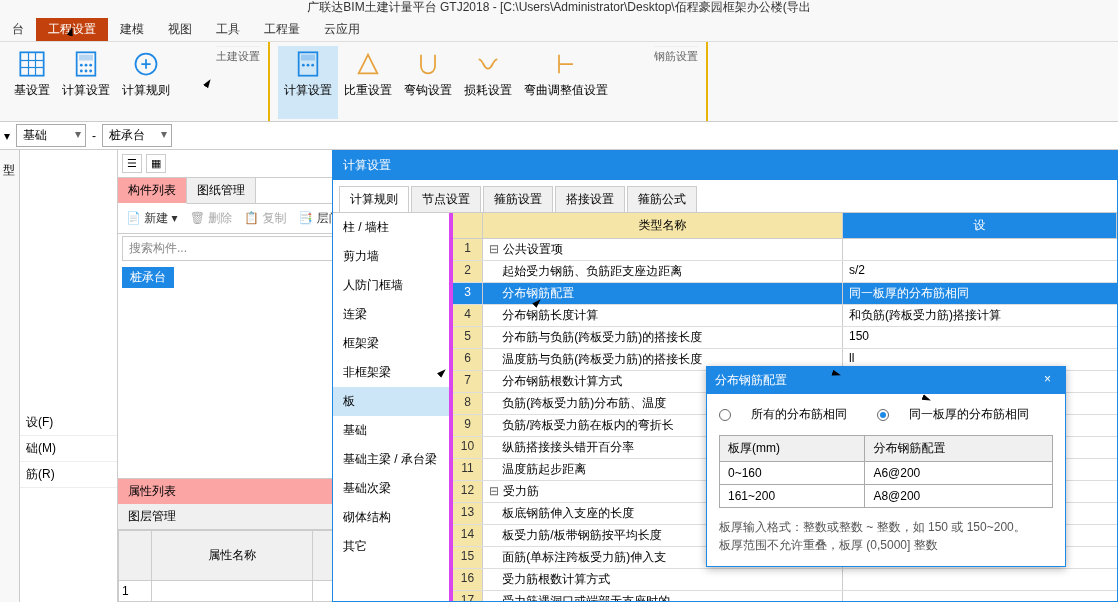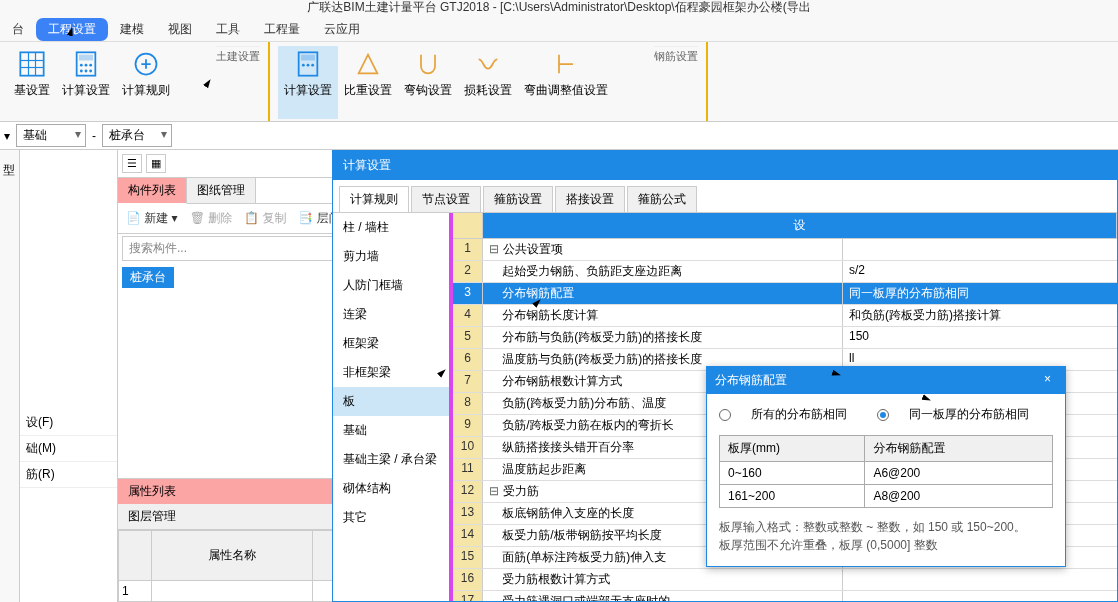--- a/index.html
+++ b/index.html
@@ -2,21 +2,21 @@
 <html><head>
 <meta charset="utf-8">
 <style>
 * { box-sizing: border-box; margin: 0; padding: 0; font-family: "Microsoft YaHei", sans-serif; font-size: 12px; }
 body { background: #fff; width: 1118px; height: 602px; overflow: hidden; position: relative; }
 
 .title-bar { height: 18px; background: #f8f8f8; text-align: center; line-height: 14px; color: #333; overflow: hidden; padding-top: 0; }
 
 .tabs { display: flex; background: #f8f8f8; border-bottom: 1px solid #ddd; height: 24px; }
 .tab { padding: 3px 12px; cursor: pointer; color: #333; }
-.tab.active { background: #3b82f6; color: #fff; border-radius: 7px; }
+.tab.active { background: #c2410c; color: #fff; }
 
 .ribbon { display: flex; background: #f8f8f8; border-bottom: 1px solid #ccc; height: 80px; }
 .ribbon-group { border-right: 2px solid #eab308; padding: 4px 8px 2px; display: flex; flex-direction: row; gap: 40px; }
 .ribbon-items { display: flex; flex: 1; }
 .ribbon-btn { display: flex; flex-direction: column; align-items: center; padding: 2px 6px; cursor: pointer; min-width: 48px; }
 .ribbon-btn.active { background: #d0e7f7; }
 .ribbon-icon { width: 32px; height: 32px; margin-bottom: 2px; display: flex; align-items: center; justify-content: center; }
 .ribbon-icon svg { width: 28px; height: 28px; }
 .ribbon-group-label { text-align: center; color: #666; font-size: 11px; padding-top: 2px; border-top: 1px solid #eee; }
 
@@ -263,26 +263,28 @@
     <div class="calc-sidebar" id="calc-sidebar">
         <div class="calc-side-item">柱 / 墙柱</div>
         <div class="calc-side-item">剪力墙</div>
         <div class="calc-side-item">人防门框墙</div>
         <div class="calc-side-item">连梁</div>
         <div class="calc-side-item">框架梁</div>
         <div class="calc-side-item">非框架梁</div>
         <div class="calc-side-item active">板</div>
         <div class="calc-side-item">基础</div>
         <div class="calc-side-item">基础主梁 / 承台梁</div>
+        <div class="calc-side-item">基础次梁</div>
         <div class="calc-side-item">砌体结构</div>
         <div class="calc-side-item">其它</div>
       </div>
     <div class="calc-grid-wrap">
       <div class="calc-header-row">
         <div class="calc-header-cell" style="width:30px"></div>
+        <div class="calc-header-cell" style="width:360px">类型名称</div>
         <div class="calc-header-cell" style="flex:1;background:#1e88e5;color:#fff">设</div>
       </div>
       <div class="grid-scroll" id="calc-grid">
           <div class="grid-row">
             <div class="row-num">1</div>
             <div class="row-type"><span class="tree-toggle">⊟</span>公共设置项</div>
             <div class="row-val"></div>
           </div>
           <div class="grid-row">
             <div class="row-num">2</div>

